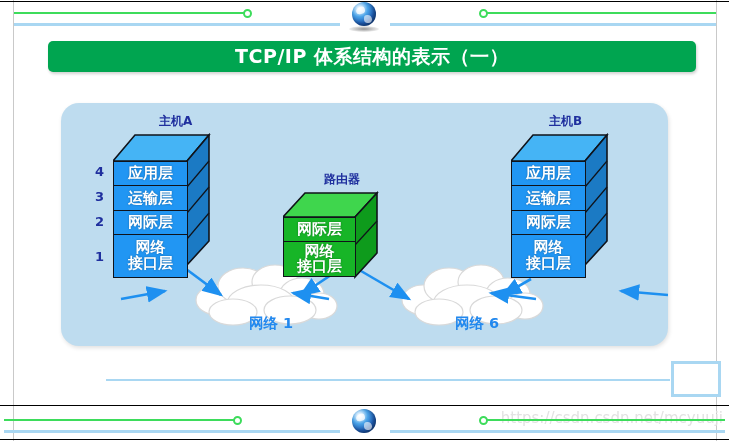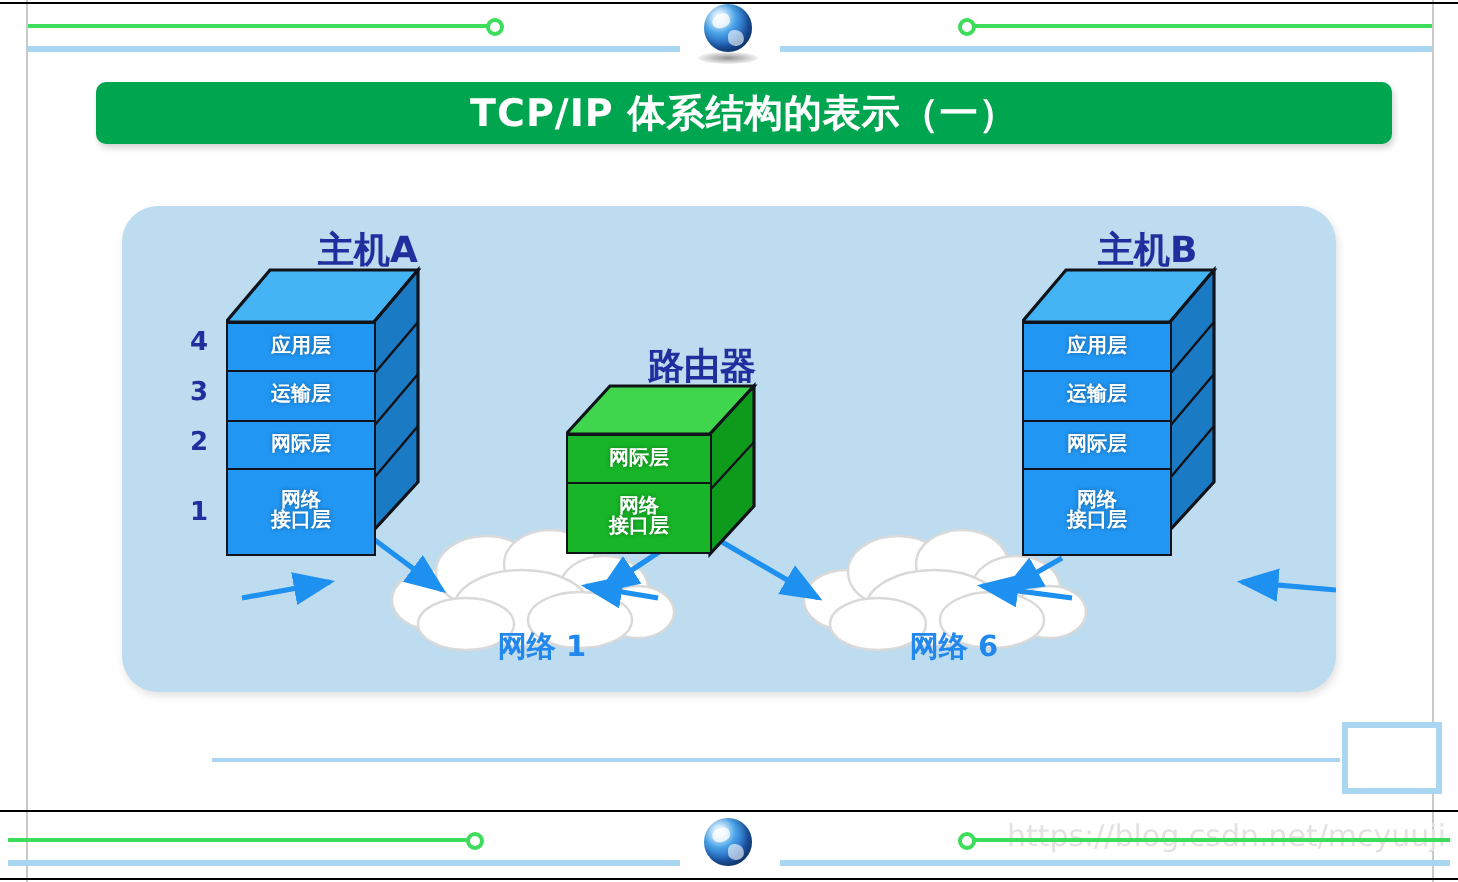--- a/index.html
+++ b/index.html
@@ -128,21 +128,21 @@
     background: #bedcef;
     border-radius: 18px;
     box-shadow: 1px 2px 4px rgba(0,0,0,0.12);
     overflow: hidden;
   }
 
   
   .dev-label {
     position: absolute;
     color: #1f2f9e;
-    font-size: 18px;
+    font-size: 12px;
     font-weight: bold;
     white-space: nowrap;
   }
 
   
   .layer-nums {
     position: absolute;
     width: 18px;
     text-align: right;
   }
@@ -169,21 +169,21 @@
   }
   .layer-box {
     position: relative;
     box-sizing: border-box;
     border: 1.6px solid #10131a;
     display: flex;
     align-items: center;
     justify-content: center;
     color: #ffffff;
     font-weight: bold;
-    font-size: 10px;
+    font-size: 15px;
     line-height: 1.05;
     text-align: left;
     text-shadow: 0 0 2px rgba(0,0,0,.35);
   }
   .layer-box.blue   { background: #2196f3; }
   .layer-box.green  { background: #17b527; }
   .layer-box .two-line { display: block; }
 
   
   .cloud {
@@ -374,21 +374,21 @@
           <span class="two-line">接口层</span>
         </div>
       </div>
     </div>
 
   </div>
 
   <div id="footer-rule"></div>
   <div id="footer-box"></div>
 
-  <div id="watermark">https://blog.csdn.net/mcyuuji</div>
+  <div id="watermark">https://csdn.csdn.net/mcyuuji</div>
 
   <div class="deco-green-line" style="left:4px; top:419px; width:232px;"></div>
   <div class="deco-circle" style="left:233px; top:416px;"></div>
   <div class="deco-green-line" style="left:486px; top:419px; width:239px;"></div>
   <div class="deco-circle" style="left:479px; top:416px;"></div>
   <div class="deco-blue-line" style="left:4px; top:430px; width:336px;"></div>
   <div class="deco-blue-line" style="left:390px; top:430px; width:335px;"></div>
 
   <div class="globe" style="left:349px; top:409px;">
     <div class="ball"></div>

